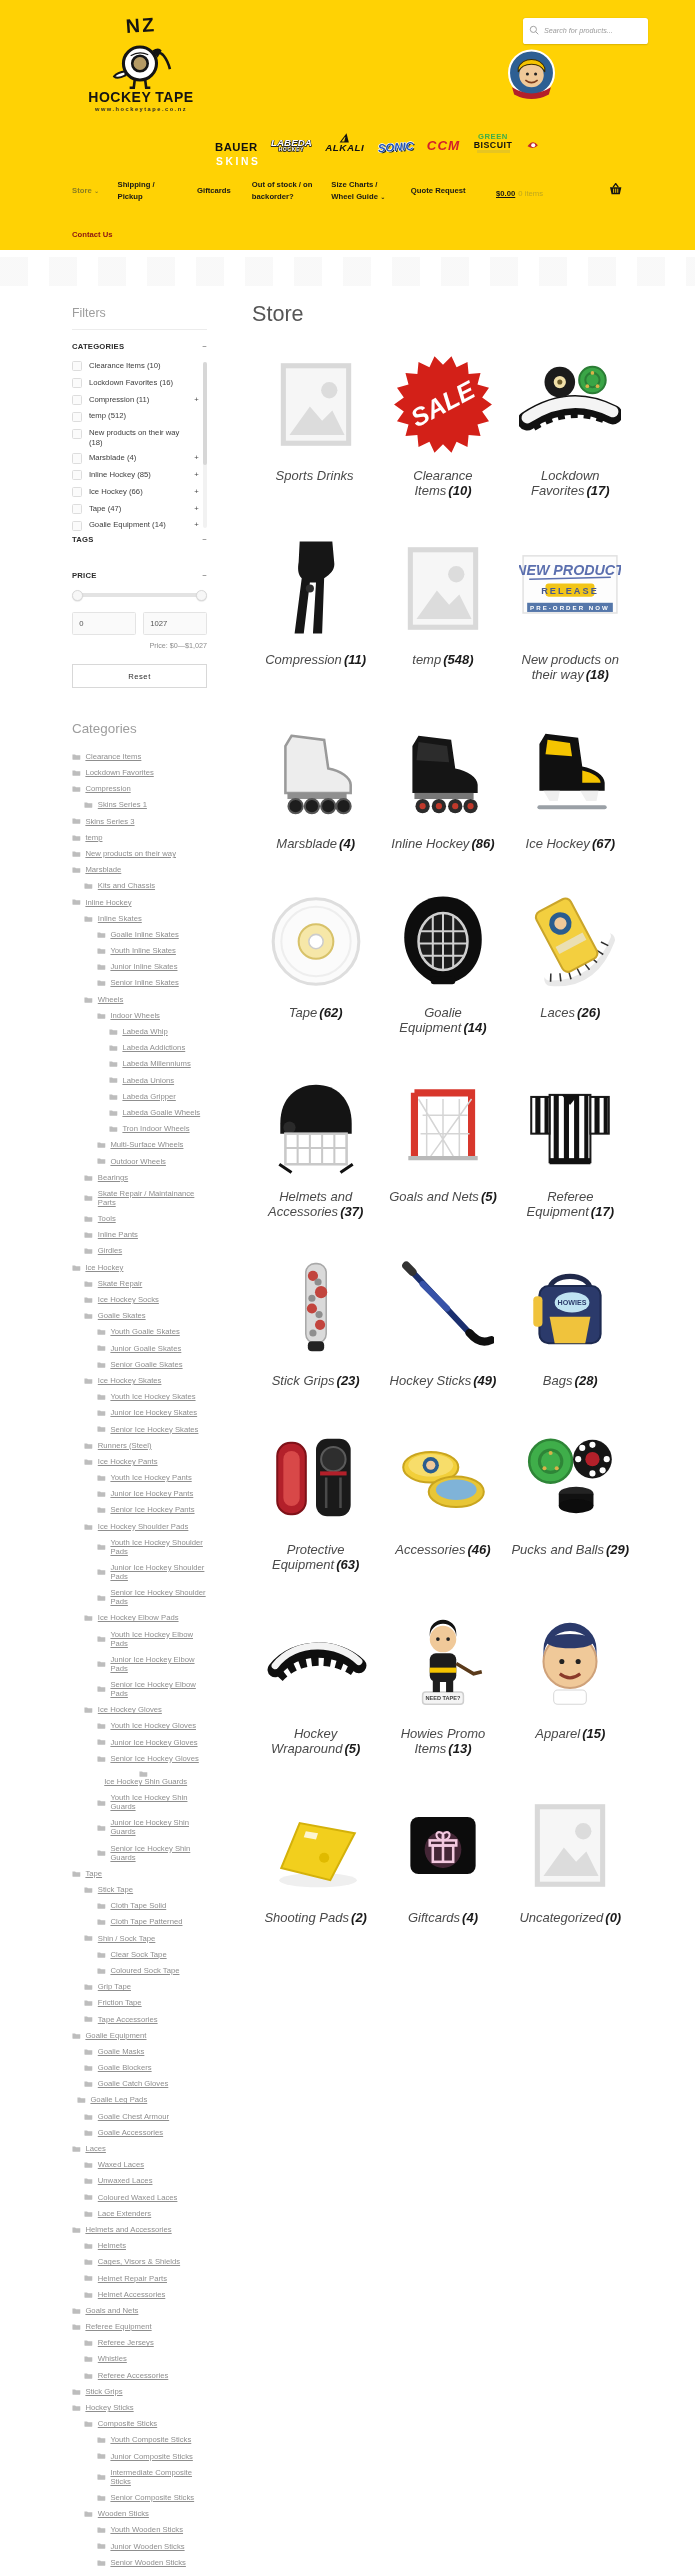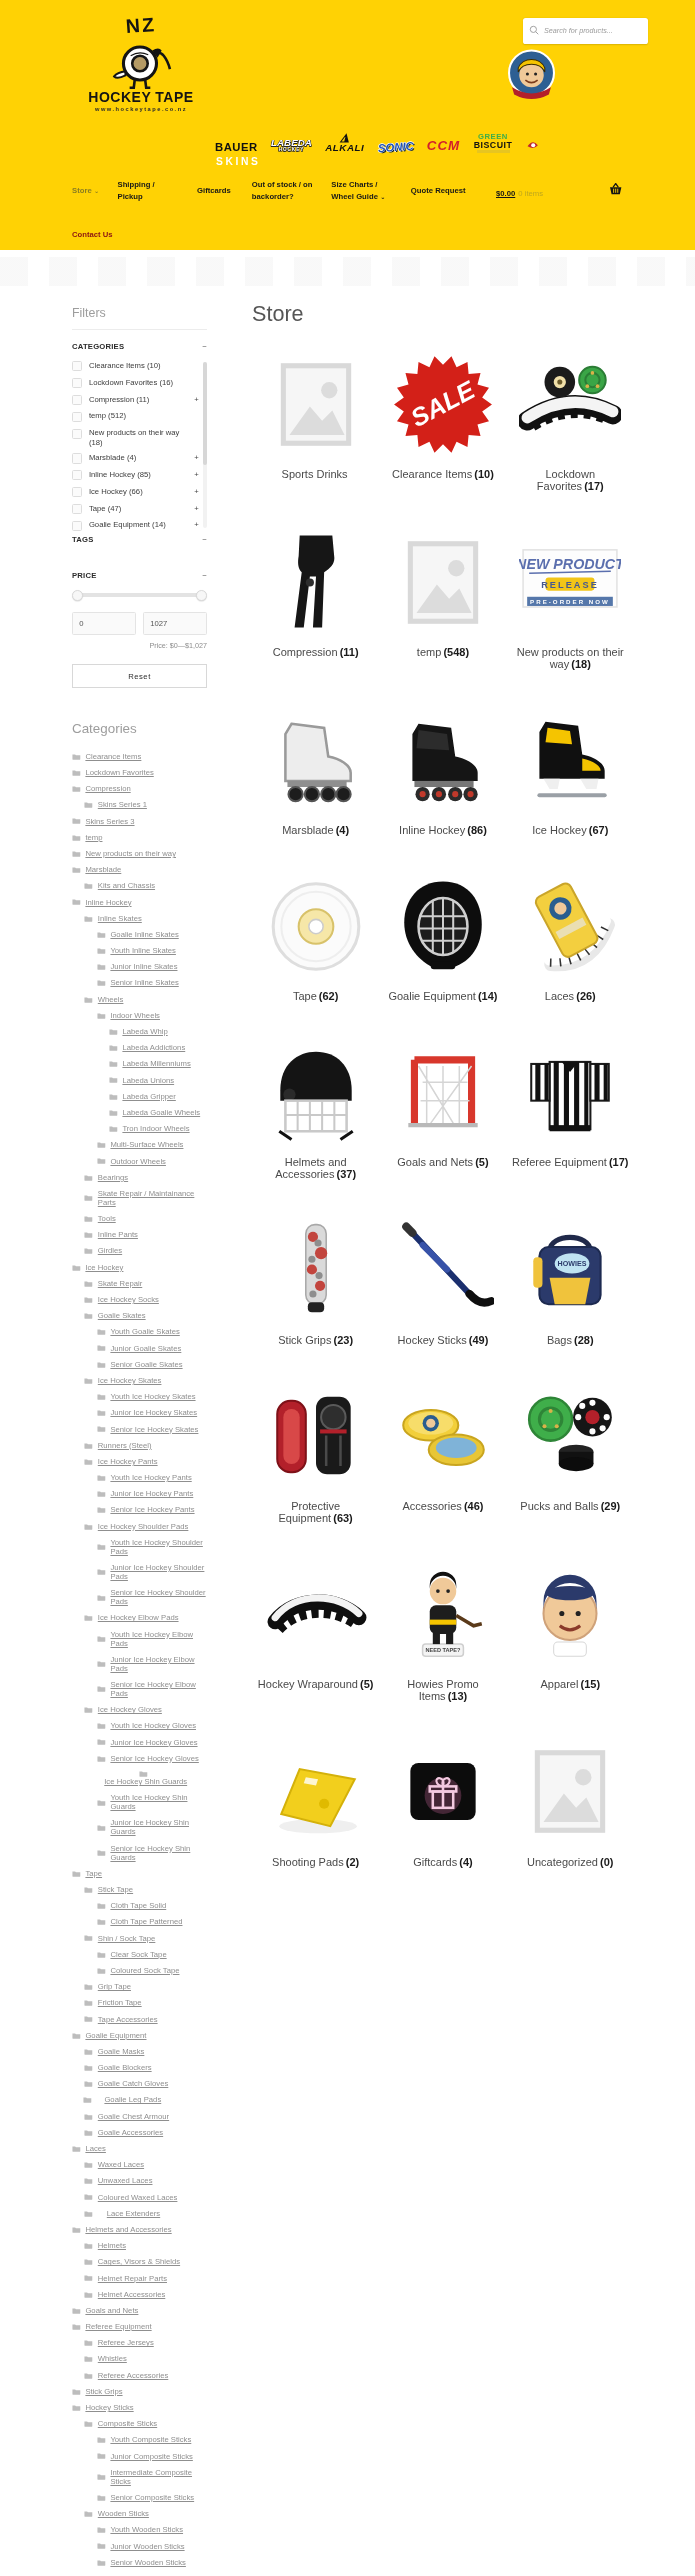--- a/index.html
+++ b/index.html
@@ -73,21 +73,21 @@
   .cat-tree li{margin-bottom:7.2px;font-size:7.7px;display:flex;align-items:center;}
   .cat-tree .fold{flex:none;margin-right:4.6px;}
   .cat-tree a{color:#8f8f8f;text-decoration:underline;}
   
   .store{flex:1;margin-left:45px;}
   .store-title{font-size:21.6px;font-weight:300;color:#565656;margin:14.4px 0 8.2px;}
   .grid{display:flex;flex-wrap:wrap;}
   .cell{width:33.33%;box-sizing:border-box;padding:9.3px 4.1px 20.6px;text-align:center;}
   .thumb{height:120px;display:flex;align-items:center;justify-content:center;}
   .thumb svg{width:102px;height:109px;}
-  .cell figcaption{margin-top:4.1px;font-size:11px;}
+  .cell figcaption{margin-top:4.1px;font-size:13px;font-style:italic;}
   .cell figcaption a{color:#4a4a4a;text-decoration:none;}
   .cell figcaption b{color:#1b1b1b;margin-left:2.1px;}
   figure{margin:0;}
 </style>
 </head>
 <body>
 
 <svg width="0" height="0" style="position:absolute">
   <defs>
     <symbol id="i-placeholder" viewBox="0 0 100 100">
@@ -952,21 +952,21 @@
               <use href="#i-fold"></use>
             </svg>
             <a>Goalie Blockers</a>
           </li>
           <li style="margin-left: 12.4px;">
             <svg class="fold" width="8.8" height="7.2" viewBox="0 0 20 16">
               <use href="#i-fold"></use>
             </svg>
             <a>Goalie Catch Gloves</a>
           </li>
-          <li style="margin-left: 11px; gap: 8px;">
+          <li style="margin-left: 5px;">
             <svg class="fold" width="8.8" height="7.2" viewBox="0 0 20 16">
               <use href="#i-fold"></use>
             </svg>
             <a>Goalie Leg Pads</a>
           </li>
           <li style="margin-left: 12.4px;">
             <svg class="fold" width="8.8" height="7.2" viewBox="0 0 20 16">
               <use href="#i-fold"></use>
             </svg>
             <a>Goalie Chest Armour</a>
@@ -994,21 +994,21 @@
               <use href="#i-fold"></use>
             </svg>
             <a>Unwaxed Laces</a>
           </li>
           <li style="margin-left: 12.4px;">
             <svg class="fold" width="8.8" height="7.2" viewBox="0 0 20 16">
               <use href="#i-fold"></use>
             </svg>
             <a>Coloured Waxed Laces</a>
           </li>
-          <li style="margin-left: 12.4px; gap: 9px;">
+          <li style="margin-left: 12.4px;">
             <svg class="fold" width="8.8" height="7.2" viewBox="0 0 20 16">
               <use href="#i-fold"></use>
             </svg>
             <a>Lace Extenders</a>
           </li>
           <li>
             <svg class="fold" width="8.8" height="7.2" viewBox="0 0 20 16">
               <use href="#i-fold"></use>
             </svg>
             <a>Helmets and Accessories</a>

